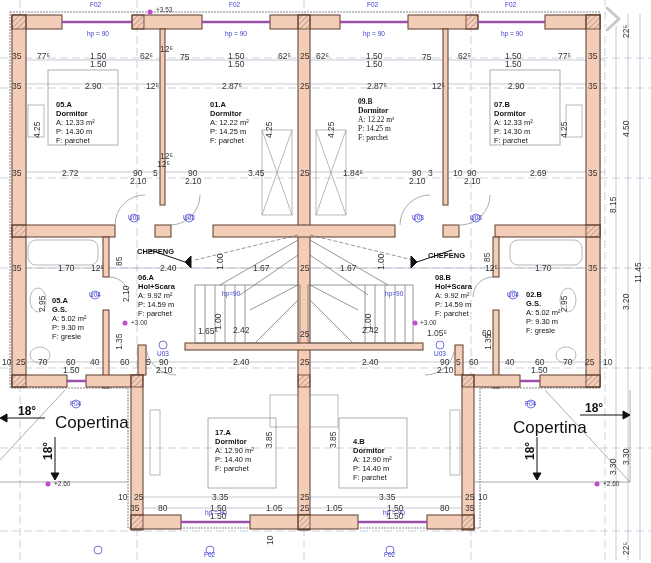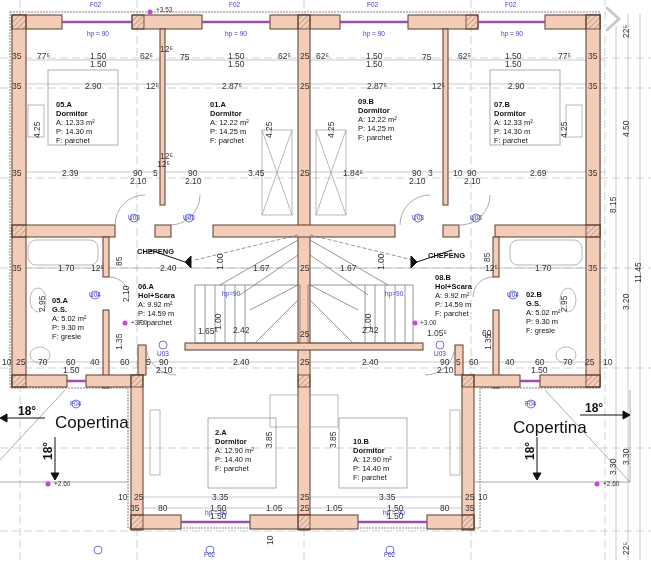--- a/index.html
+++ b/index.html
@@ -251,35 +251,35 @@
   <div>P: 14.30 m</div>
   <div>F: parchet</div>
 </div>
 <div class="lbl room" style="left:210px;top:100px;">
   <div class="code">01.A</div>
   <div class="name">Dormitor</div>
   <div>A: 12.22 m²</div>
   <div>P: 14.25 m</div>
   <div>F: parchet</div>
 </div>
-<div class="lbl room" style="left:358px;top:97px;">
+<div class="lbl room" style="left:358px;top:97px;font-family:Liberation Serif, serif;">
   <div class="code">09.B</div>
   <div class="name">Dormitor</div>
   <div>A: 12.22 m²</div>
   <div>P: 14.25 m</div>
   <div>F: parchet</div>
 </div>
 <div class="lbl room" style="left:494px;top:100px;">
   <div class="code">07.B</div>
   <div class="name">Dormitor</div>
   <div>A: 12.33 m²</div>
   <div>P: 14.30 m</div>
   <div>F: parchet</div>
 </div>
-<div class="lbl room" style="left:138px;top:282px;">
+<div class="lbl room" style="left:138px;top:273px;">
   <div class="code">06.A</div>
   <div class="name">Hol+Scara</div>
   <div>A: 9.92 m²</div>
   <div>P: 14.59 m</div>
   <div>F: parchet</div>
 </div>
 <div class="lbl room" style="left:435px;top:273px;">
   <div class="code">08.B</div>
   <div class="name">Hol+Scara</div>
   <div>A: 9.92 m²</div>
@@ -294,28 +294,28 @@
   <div>F: gresie</div>
 </div>
 <div class="lbl room" style="left:526px;top:290px;">
   <div class="code">02.B</div>
   <div class="name">G.S.</div>
   <div>A: 5.02 m²</div>
   <div>P: 9.30 m</div>
   <div>F: gresie</div>
 </div>
 <div class="lbl room" style="left:215px;top:428px;">
-  <div class="code">2.A</div>
+  <div class="code">17.A</div>
   <div class="name">Dormitor</div>
   <div>A: 12.90 m²</div>
   <div>P: 14.40 m</div>
   <div>F: parchet</div>
 </div>
 <div class="lbl room" style="left:353px;top:437px;">
-  <div class="code">10.B</div>
+  <div class="code">4.B</div>
   <div class="name">Dormitor</div>
   <div>A: 12.90 m²</div>
   <div>P: 14.40 m</div>
   <div>F: parchet</div>
 </div>
 
 <div class="lbl big" style="left:55px;top:414px;">Copertina</div>
 <div class="lbl big" style="left:513px;top:419px;">Copertina</div>
 <div class="lbl angle" style="left:18px;top:405px;">18°</div>
 <div class="lbl angle vert" style="left:42px;top:460px;">18°</div>
@@ -376,21 +376,21 @@
 <div class="lbl dim" style="left:558px;top:52px;">77⁵</div>
 
 <div class="lbl dim" style="left:85px;top:82px;">2.90</div>
 <div class="lbl dim" style="left:146px;top:82px;">12⁵</div>
 <div class="lbl dim" style="left:222px;top:82px;">2.87⁵</div>
 <div class="lbl dim" style="left:300px;top:82px;">25</div>
 <div class="lbl dim" style="left:367px;top:82px;">2.87⁵</div>
 <div class="lbl dim" style="left:432px;top:82px;">12⁵</div>
 <div class="lbl dim" style="left:508px;top:82px;">2.90</div>
 
-<div class="lbl dim" style="left:62px;top:169px;">2.39</div>
+<div class="lbl dim" style="left:62px;top:169px;">2.72</div>
 <div class="lbl dim" style="left:133px;top:169px;">90</div>
 <div class="lbl dim" style="left:130px;top:177px;">2.10</div>
 <div class="lbl dim" style="left:160px;top:152px;">12⁵</div>
 <div class="lbl dim" style="left:157px;top:160px;">12⁵</div>
 <div class="lbl dim" style="left:153px;top:169px;">5</div>
 <div class="lbl dim" style="left:188px;top:169px;">90</div>
 <div class="lbl dim" style="left:185px;top:177px;">2.10</div>
 <div class="lbl dim" style="left:248px;top:169px;">3.45</div>
 <div class="lbl dim" style="left:300px;top:169px;">25</div>
 <div class="lbl dim" style="left:343px;top:169px;">1.84⁵</div>

